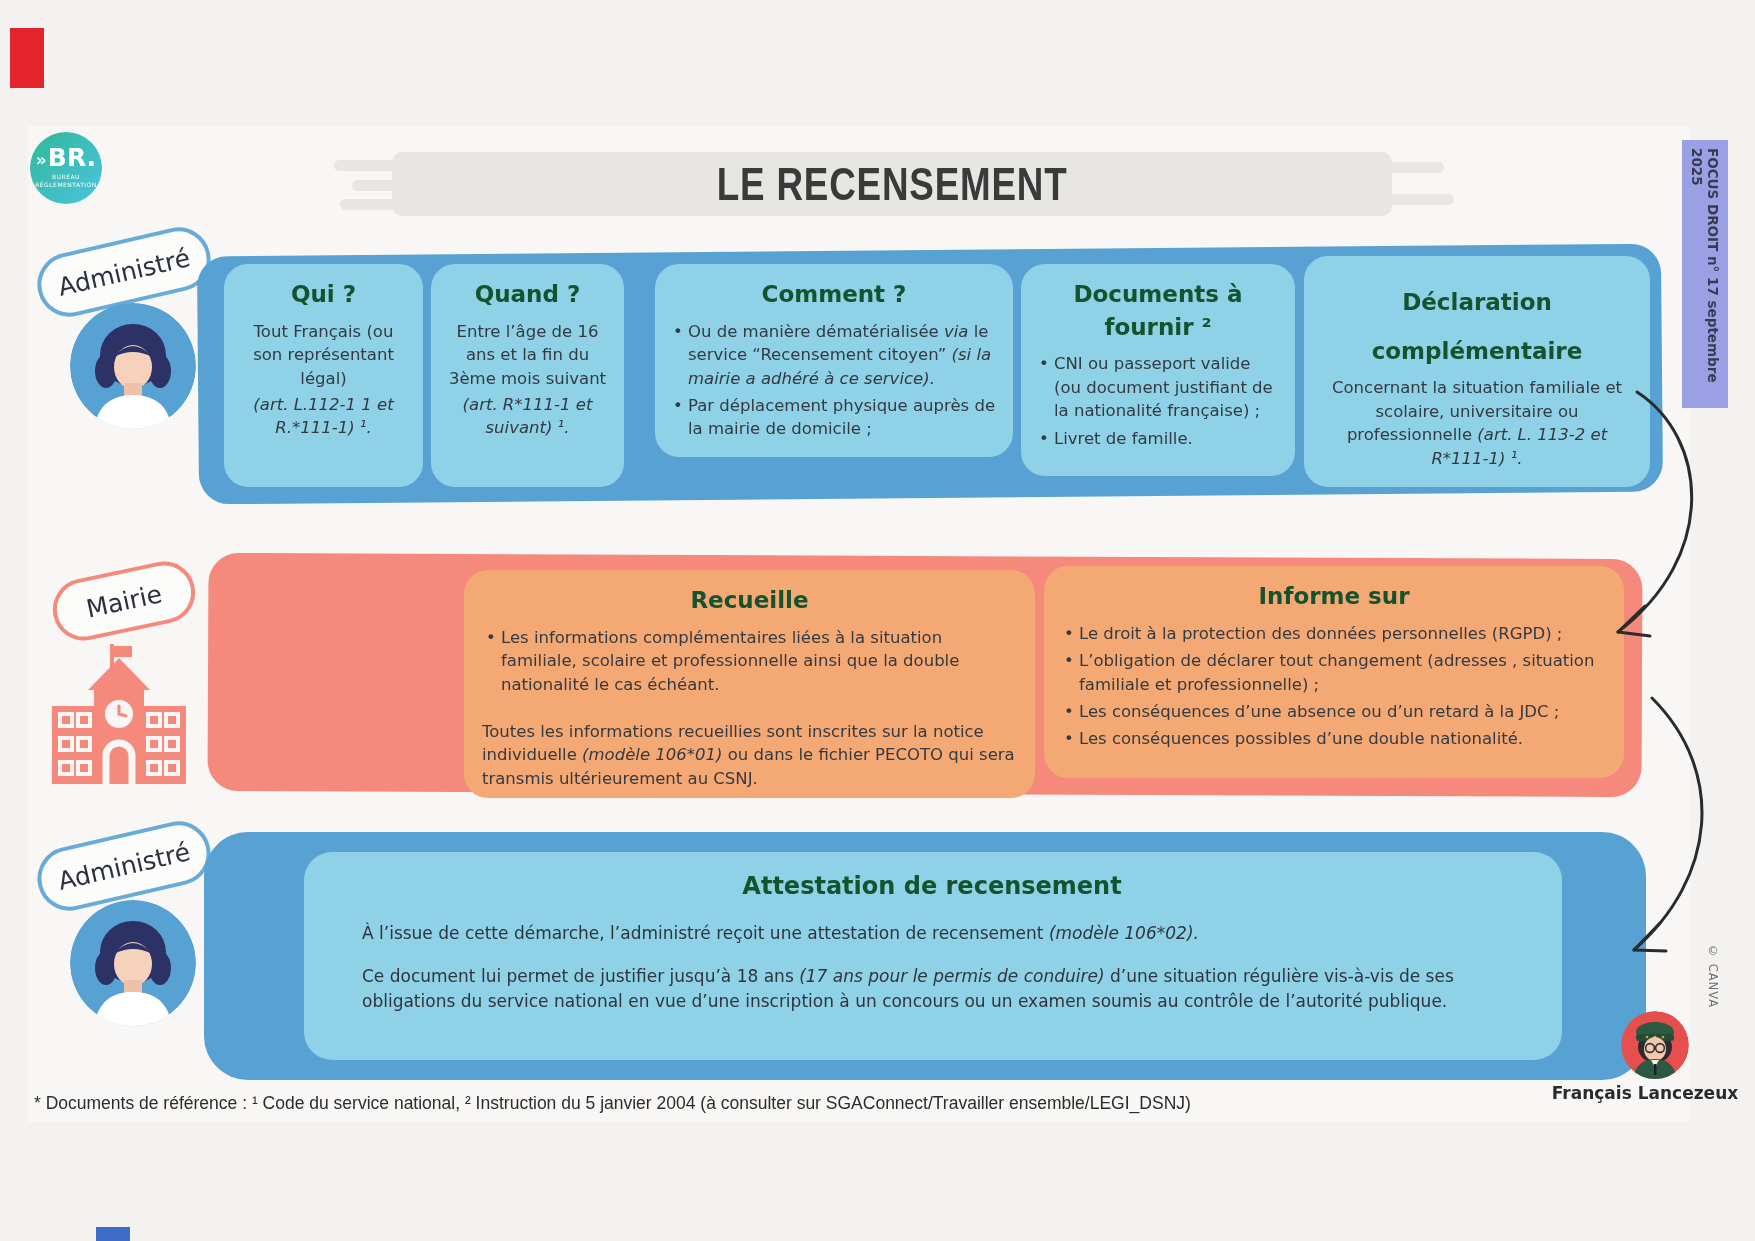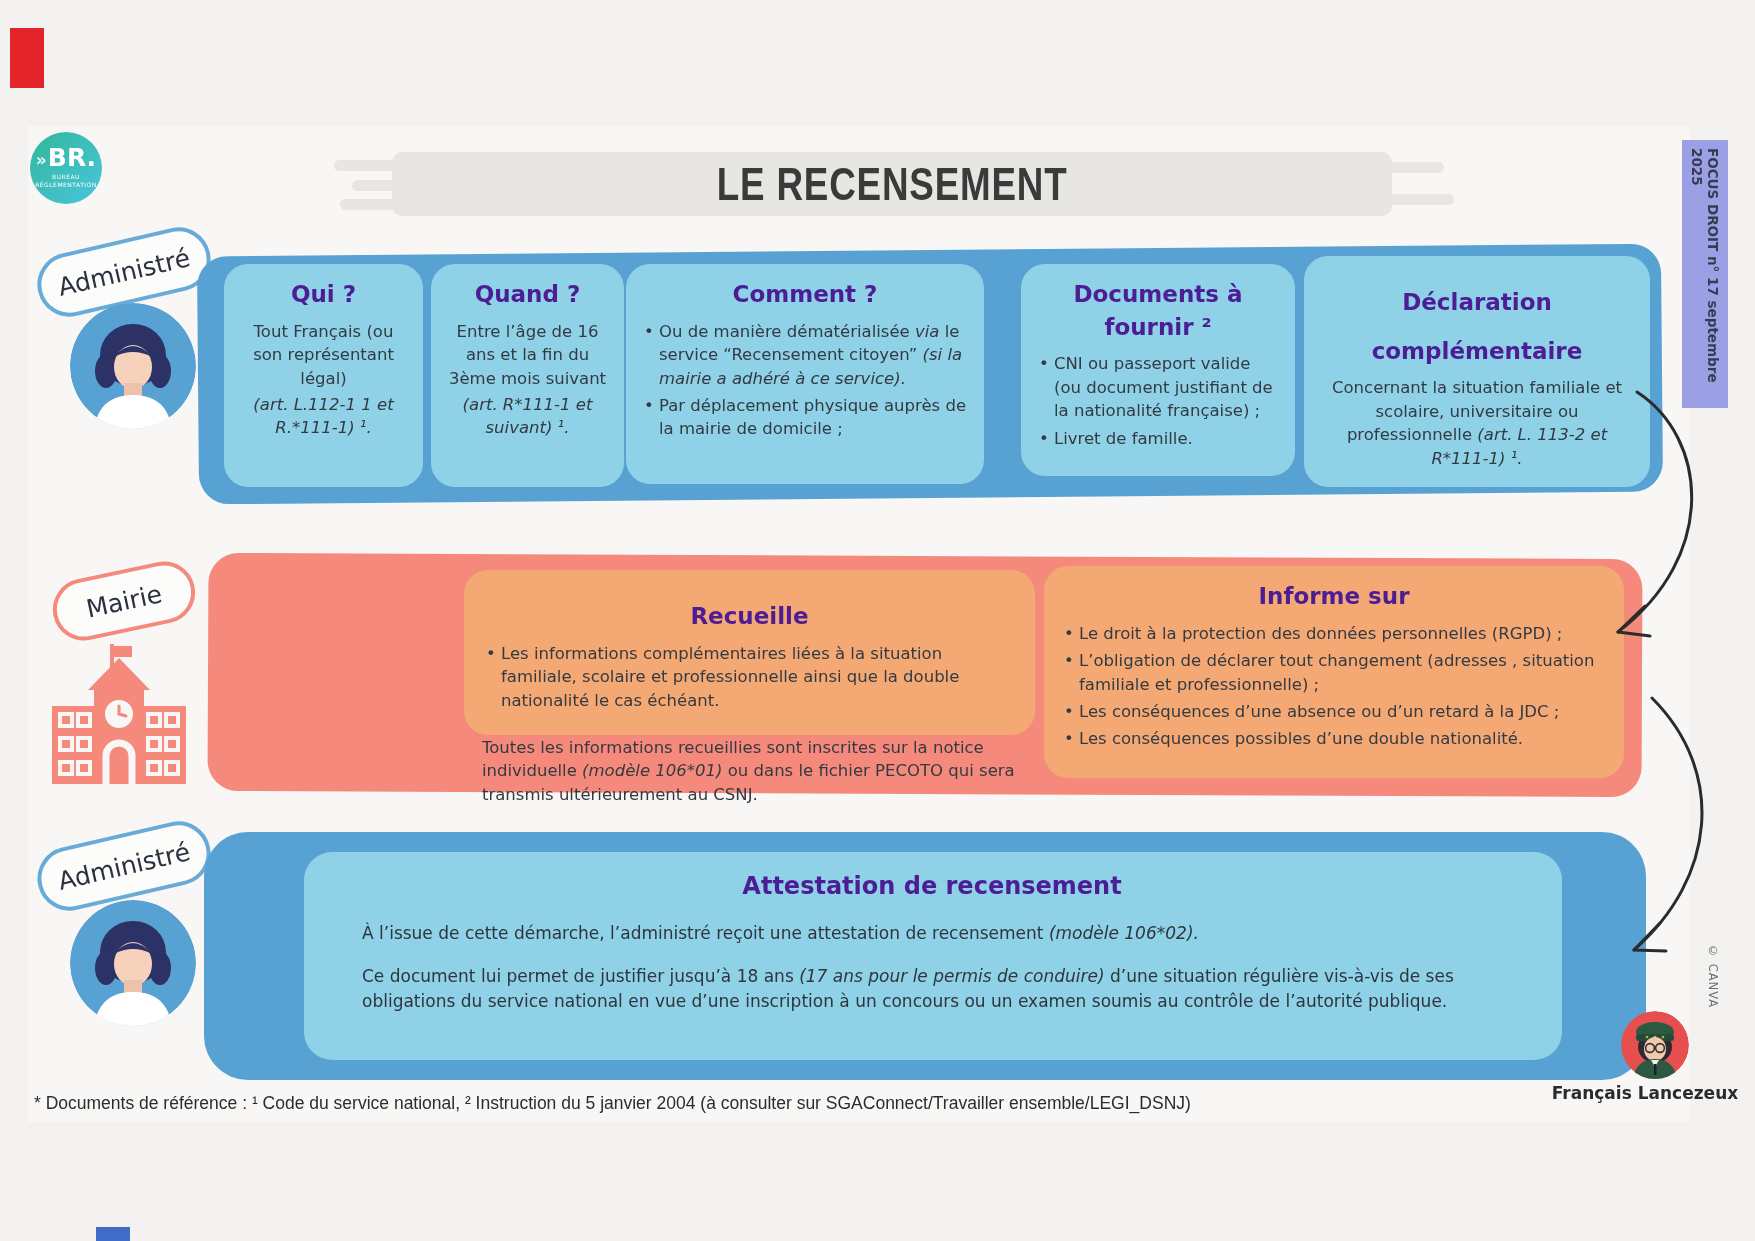--- a/index.html
+++ b/index.html
@@ -44,36 +44,36 @@
 
   
   .band{position:absolute;border-radius:30px;}
   .r1band{left:198px;top:250px;width:1464px;height:248px;background:#57a2d2;transform:rotate(-.5deg);}
   .r2band{left:208px;top:556px;width:1434px;height:238px;background:#f5897b;transform:rotate(.25deg);}
   .r3band{left:204px;top:832px;width:1442px;height:248px;background:#57a2d2;border-radius:44px;}
 
   .card{position:absolute;background:#8fd1e7;border-radius:24px;padding:14px 14px;box-sizing:border-box;
         color:#333a42;font-size:16.5px;line-height:1.42;}
   .card.orange{background:#f4a873;}
-  .card-title{color:#4c1d95;font-weight:bold;font-size:23px;text-align:center;margin:0 0 9px;}
+  .card-title{color:#14532d;font-weight:bold;font-size:23px;text-align:center;margin:0 0 9px;}
   .card-title.tight{margin:16px;}
   .card p{margin:0 0 3px;}
   .tc{text-align:center;}
   .bullet{position:relative;padding-left:19px;margin:0 0 4px;}
   .bullet::before{content:"•";position:absolute;left:4px;top:0;}
   i{font-style:italic;}
 
   .qui{left:224px;top:264px;width:199px;height:223px;}
   .quand{left:431px;top:264px;width:193px;height:223px;}
-  .comment{left:626px;top:264px;width:358px;height:220px;}
+  .comment{left:655px;top:264px;width:358px;height:193px;}
   .docs{left:1021px;top:264px;width:274px;height:212px;}
   .decl{left:1304px;top:256px;width:346px;height:231px;}
 
   .verifie{left:224px;top:570px;width:232px;height:212px;}
-  .recueille{left:464px;top:570px;width:571px;height:165px;padding:30px 18px;}
+  .recueille{left:464px;top:570px;width:571px;height:228px;padding:14px 18px;}
   .informe{left:1044px;top:566px;width:580px;height:212px;padding:14px 16px;}
 
   .r3card{position:absolute;left:304px;top:852px;width:1258px;height:208px;background:#8fd1e7;
           border-radius:28px;padding:16px 60px 18px 58px;box-sizing:border-box;color:#2f353d;
           font-size:17px;line-height:1.5;}
   .r3card .card-title{font-size:24px;margin-bottom:8px;}
 
   .footer{position:absolute;left:34px;top:1093px;font-size:17.5px;color:#2c2c2c;
           font-family:"Liberation Sans",sans-serif;}
 

